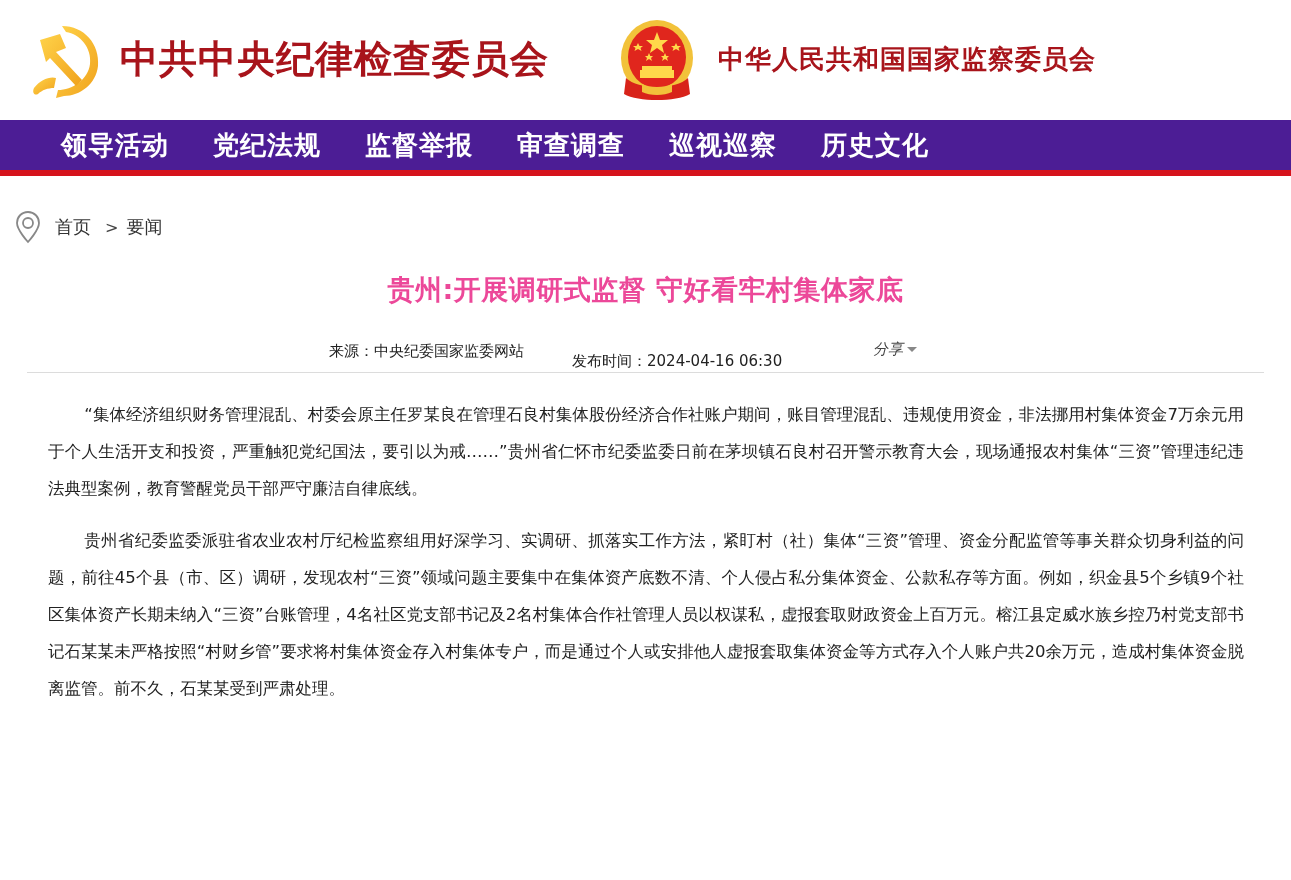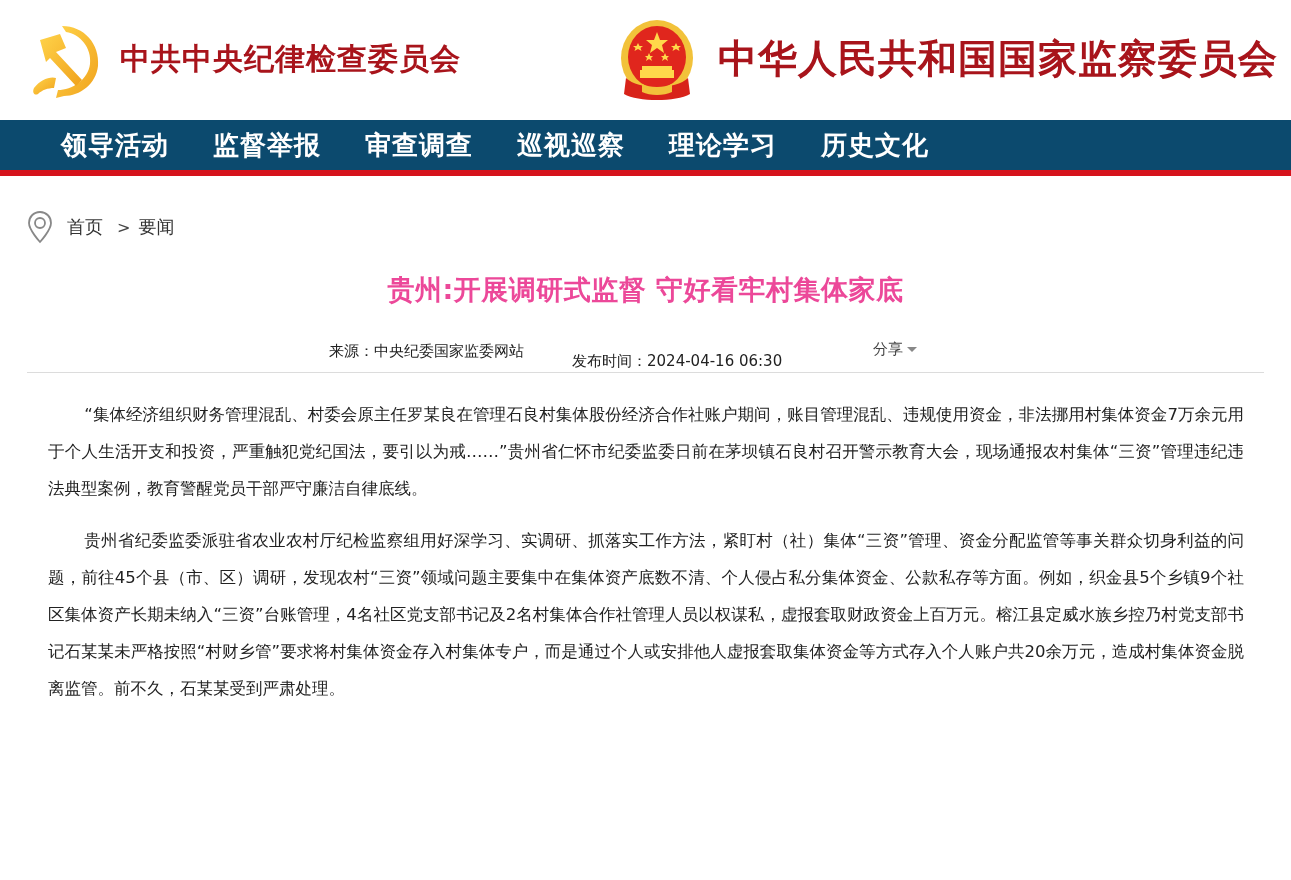--- a/index.html
+++ b/index.html
@@ -7,52 +7,52 @@
   body { font-family: "DejaVu Sans", "Liberation Sans", sans-serif; color: #333; position: relative; }
 
   
   .header { position: absolute; left: 0; top: 0; width: 1291px; height: 120px; background: #fff; }
   .brand { position: absolute; top: 0; height: 120px; display: flex; align-items: center; }
   .brand-left { left: 26px; }
   .brand-right { left: 618px; }
   .emblem { width: 78px; height: 84px; position: relative; flex: none; }
   .brand-text {
     font-family: "DejaVu Serif", "Liberation Serif", serif;
-    font-weight: bold; color: #a8141b; font-size: 30px; letter-spacing: 1px;
+    font-weight: bold; color: #a8141b; font-size: 38px; letter-spacing: 1px;
     white-space: nowrap; margin-left: 16px; margin-top: -2px;
   }
-  .brand-right .brand-text { font-size: 39px; margin-left: 22px; }
+  .brand-right .brand-text { font-size: 26px; margin-left: 22px; }
 
   
-  .nav { position: absolute; left: 0; top: 120px; width: 1291px; height: 50px; background: #0c4a6e; }
+  .nav { position: absolute; left: 0; top: 120px; width: 1291px; height: 50px; background: #4c1d95; }
   .nav-stripe { position: absolute; left: 0; top: 170px; width: 1291px; height: 6px; background: #d5131c; }
   .nav ul { list-style: none; display: flex; position: absolute; left: 61px; top: 0; height: 50px; align-items: center; }
   .nav li {
     font-family: "DejaVu Serif", "Liberation Serif", serif;
     color: #fff; font-size: 26px; font-weight: bold; letter-spacing: 1px;
     width: 152px; white-space: nowrap; cursor: pointer;
   }
 
   
-  .breadcrumb { position: absolute; left: 27px; top: 210px; height: 34px; display: flex; align-items: center; font-size: 18px; color: #333; }
+  .breadcrumb { position: absolute; left: 15px; top: 210px; height: 34px; display: flex; align-items: center; font-size: 18px; color: #333; }
   .breadcrumb .pin { width: 26px; height: 34px; margin-right: 14px; }
   .breadcrumb .sep { margin: 0 8px 0 14px; color: #444; font-size: 16px; }
   .breadcrumb a { color: #333; text-decoration: none; }
 
   
   .article-title {
     position: absolute; left: 0; top: 272px; width: 1291px; text-align: center;
     font-size: 27px; font-weight: bold; color: #ec4899; letter-spacing: 0.5px;
   }
 
   
   .meta { position: absolute; top: 340px; left: 0; width: 1291px; height: 22px; font-size: 15px; color: #222; padding-left: 6px; }
   .meta .source { position: absolute; left: 329px; top: 2px; white-space: nowrap; }
   .meta .time { position: absolute; left: 572px; top: 12px; white-space: nowrap; }
-  .meta .share { position: absolute; left: 873px; top: 0; white-space: nowrap; color: #444; cursor: pointer; }
+  .meta .share { position: absolute; left: 873px; top: 0; white-space: nowrap; color: #444; cursor: pointer; font-style: italic; }
   .meta .share .caret { display: inline-block; width: 0; height: 0; border-left: 5px solid transparent; border-right: 5px solid transparent; border-top: 5px solid #888; margin-left: 4px; vertical-align: middle; }
   .divider { position: absolute; left: 27px; top: 372px; width: 1237px; height: 1px; background: #dcdcdc; }
 
   
   .content { position: absolute; left: 48px; top: 396px; width: 1196px; font-size: 16.5px; color: #222; line-height: 37px; }
   .content p { text-indent: 2.2em; margin-bottom: 15px; text-align: justify; }
 </style>
 </head>
 <body>
 
@@ -85,24 +85,24 @@
       <path d="M8 60 C20 72 58 72 70 60 L72 76 C58 84 20 84 6 76 Z" fill="#d8231a"></path>
       <path d="M24 66 C32 70 46 70 54 66 L54 74 C46 78 32 78 24 74 Z" fill="#f2c23a"></path>
     </svg>
     <div class="brand-text">中华人民共和国国家监察委员会</div>
   </div>
 </div>
 
 <nav class="nav">
   <ul>
     <li>领导活动</li>
+    <li>党纪法规</li>
     <li>监督举报</li>
     <li>审查调查</li>
     <li>巡视巡察</li>
-    <li>理论学习</li>
     <li>历史文化</li>
   </ul>
 </nav>
 <div class="nav-stripe"></div>
 
 <div class="breadcrumb">
   <svg class="pin" viewBox="0 0 26 34">
     <path d="M13 2 C6.5 2 2 7 2 13 C2 20 13 32 13 32 C13 32 24 20 24 13 C24 7 19.5 2 13 2 Z" fill="none" stroke="#888" stroke-width="1.8"></path>
     <circle cx="13" cy="13" r="5" fill="none" stroke="#888" stroke-width="1.8"></circle>
   </svg>

